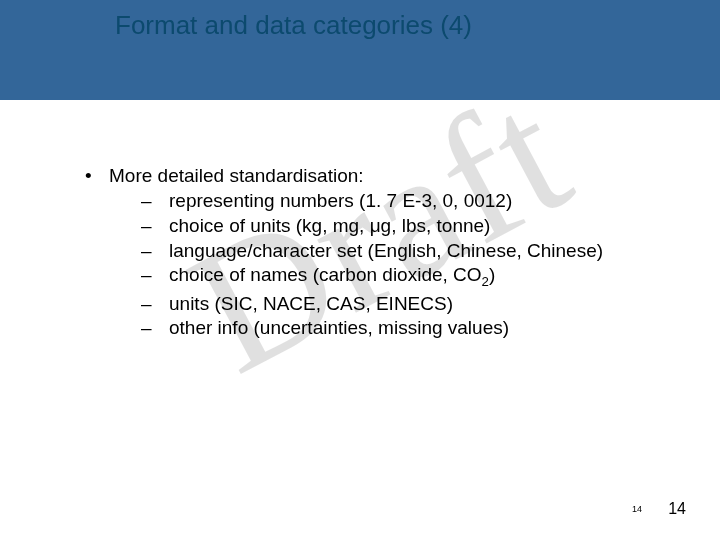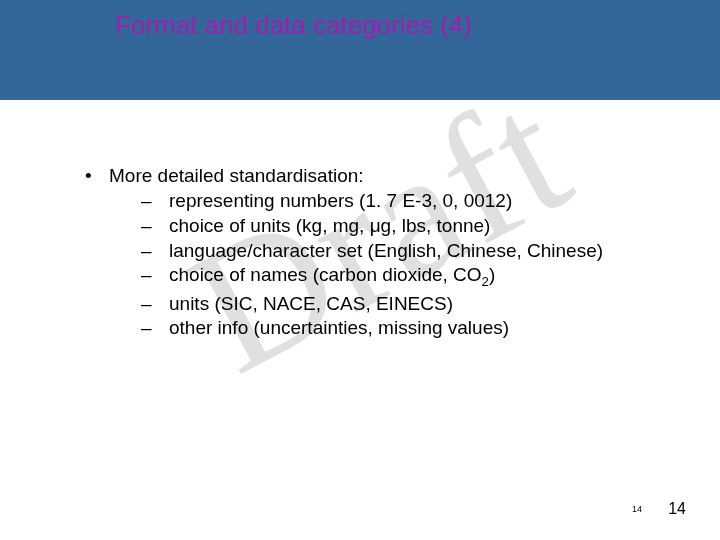--- a/index.html
+++ b/index.html
@@ -1,19 +1,19 @@
 <!DOCTYPE html>
 <html><head>
 <meta charset="utf-8">
 <style>
   * { margin: 0; padding: 0; box-sizing: border-box; }
   html, body { width: 720px; height: 540px; font-family: Arial, Helvetica, sans-serif; background: #fff; overflow: hidden; }
   .slide { position: relative; width: 720px; height: 540px; }
   .title-bar { position: absolute; left: 0; top: 0; width: 720px; height: 100px; background: #336699; }
-  .title-text { position: absolute; left: 115px; top: 10px; font-size: 26px; color: #a21caf; }
+  .title-text { position: absolute; left: 115px; top: 10px; font-size: 26px; color: #0c4a6e; }
   .watermark { position: absolute; left: 185px; top: 128px; font-size: 180px; font-family: "Times New Roman", serif; color: rgba(0,0,0,0.12); transform: rotate(-28deg); letter-spacing: 2px; pointer-events: none; user-select: none; }
   .content { position: absolute; left: 85px; top: 165px; width: 590px; }
   .main-line { display: flex; align-items: flex-start; font-size: 19px; color: #000; margin-bottom: 2px; }
   .bullet-dot { width: 24px; flex-shrink: 0; }
   .sub-list { margin-left: 56px; }
   .sub-line { display: flex; align-items: flex-start; font-size: 19px; color: #000; line-height: 1.25; margin-bottom: 1px; }
   .dash { width: 28px; flex-shrink: 0; }
   .sub-text sub { font-size: 0.7em; vertical-align: sub; }
   .page-num-1 { position: absolute; right: 78px; bottom: 26px; font-size: 9px; color: #000; font-family: Arial, sans-serif; }
   .page-num-2 { position: absolute; right: 34px; bottom: 22px; font-size: 16px; color: #000; font-family: Arial, sans-serif; }

